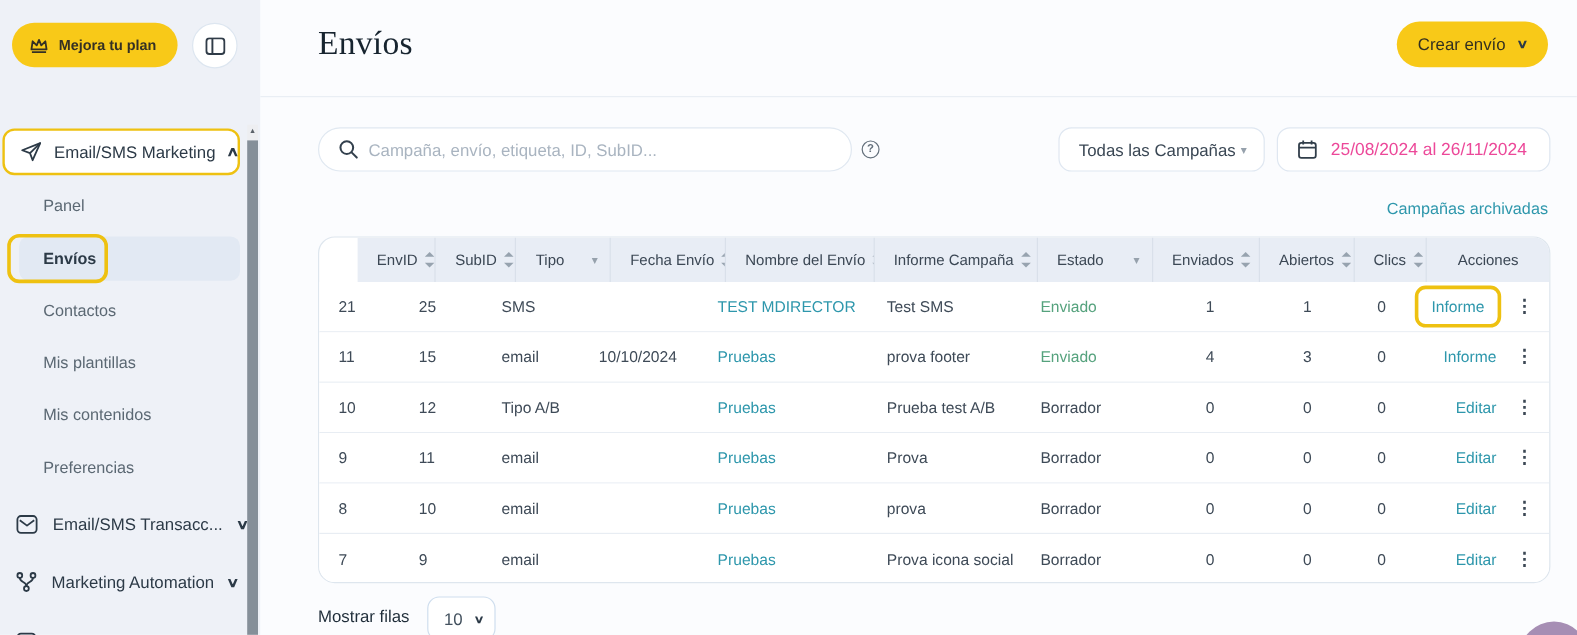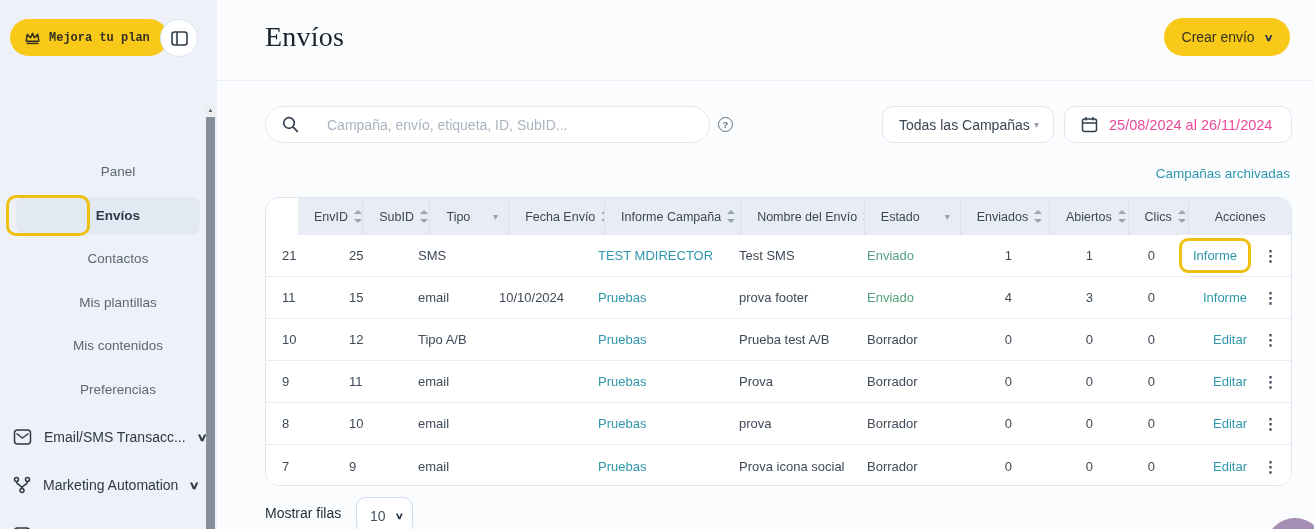--- a/index.html
+++ b/index.html
@@ -3,31 +3,31 @@
 <meta charset="utf-8">
 <style>
   * { margin:0; padding:0; box-sizing:border-box; }
   html,body { width:1314px; height:529px; overflow:hidden;
     font-family:"Liberation Sans", sans-serif; background:#fafbfd; }
 
   
   .sidebar { position:absolute; left:0; top:0; width:217px; height:529px; background:#eef1f7; }
   .upgrade-btn { position:absolute; left:10px; top:19px; height:37px; padding:0 18px 0 14px;
     background:var(--brand-yellow); border:none; border-radius:19px; display:flex; align-items:center; gap:8px;
-    font-size:12px; font-weight:700; color:#343024; cursor:pointer; font-family:Liberation Mono, monospace; }
+    font-size:12px; font-weight:700; color:#343024; cursor:pointer; font-family:Liberation Sans, sans-serif; }
   .collapse-btn { position:absolute; left:160px; top:19px; width:38px; height:38px; border-radius:50%;
     background:#fff; border:1px solid #dde6f0; display:flex; align-items:center; justify-content:center; cursor:pointer; }
   .section-pill { position:absolute; left:2px; top:107px; width:198px; height:39px; background:#fff;
     border:2px solid var(--highlight-yellow); border-radius:10px; display:flex; align-items:center; gap:10px;
     padding:0 12px 0 13px; cursor:pointer; }
   .section-pill .lbl { font-size:14px; color:#2c3a47; font-weight:500; flex:1; white-space:nowrap; }
   .chev { font-size:11px; color:#2c3a47; font-weight:700; transform:scaleX(1.4); }
   .menu { position:absolute; left:0; top:150px; right:17px; }
   .menu-item { position:relative; height:43.5px; display:flex; align-items:center; padding-left:36px;
-    font-size:13.5px; color:#5b6873; cursor:pointer;justify-content:center; }
+    font-size:13.5px; color:#5b6873; cursor:pointer; }
   .menu-item .active-bg { position:absolute; left:16px; right:0; top:3px; bottom:3px; background:#e2e9f3; border-radius:8px; }
   .menu-item.active { color:#2c3a47; font-weight:700; }
   .menu-item span.txt { position:relative; z-index:1; }
   .annot-envios { position:absolute; left:6px; top:1px; width:84px; height:41px;
     border:3.5px solid var(--highlight-yellow); border-radius:10px; z-index:2; pointer-events:none; }
   .section-row { position:absolute; left:0; right:17px; height:34px; display:flex; align-items:center; gap:12px;
     padding-left:13px; font-size:14px; color:#2c3a47; font-weight:500; cursor:pointer; white-space:nowrap; }
   .section-row .lbl { flex:0 1 auto; }
   .sb-scroll { position:absolute; left:206px; top:104px; width:9px; bottom:0; background:#edeef1; }
   .sb-scroll .arrow { display:block; text-align:center; font-size:6px; color:#5a6169; line-height:12px; }
@@ -37,21 +37,21 @@
   .main { position:absolute; left:217px; top:0; right:0; height:529px; background:#fbfcfe; }
   .page-title { position:absolute; left:48px; top:21px; font-family:"Liberation Serif", serif;
     font-size:28px; font-weight:500; color:#17242f; letter-spacing:.2px; }
   .head-divider { position:absolute; left:0; right:0; top:80px; border-bottom:1px solid #e9eef4; }
   .create-btn { position:absolute; right:24px; top:18px; height:38px; padding:0 18px;
     background:var(--brand-yellow); border:none; border-radius:19px; display:flex; align-items:center; gap:10px;
     font-size:14px; font-weight:500; color:#33301f; cursor:pointer; font-family:inherit; }
   .create-btn .chev { font-size:10px; }
 
   .search-box { position:absolute; left:48px; top:106px; width:445px; height:37px; background:#fff;
-    border:1px solid #e0e8f1; border-radius:19px; display:flex; align-items:center; gap:28px; padding:0 16px; }
+    border:1px solid #e0e8f1; border-radius:19px; display:flex; align-items:center; gap:8px; padding:0 16px; }
   .search-box input { border:none; outline:none; flex:1; font-size:14px; color:#3a4754;
     font-family:inherit; background:transparent; }
   .search-box input::placeholder { color:#a9b4c0; }
   .help-icon { position:absolute; left:501px; top:117px; width:15px; height:15px; border:1.4px solid #64707c;
     border-radius:50%; font-size:9.5px; color:#64707c; display:flex; align-items:center; justify-content:center;
     font-weight:700; cursor:pointer; }
   .campaign-select { position:absolute; left:665px; top:106px; width:172px; height:37px; background:#fff;
     border:1px solid #dfe7f1; border-radius:11px; display:flex; align-items:center; justify-content:space-between;
     padding:0 14px 0 16px; font-size:14px; color:#3a4754; cursor:pointer; }
   .caret { font-size:10px; color:#96a1ac; }
@@ -109,20 +109,30 @@
 
   <button class="collapse-btn">
     <span>
       <svg width="17" height="15" viewBox="0 0 17 15" fill="none" stroke="#303c48" stroke-width="1.6">
         <rect x="1" y="1" width="15" height="13" rx="2.5"></rect>
         <line x1="6" y1="1" x2="6" y2="14"></line>
       </svg>
     </span>
   </button>
 
+  <div class="section-pill">
+    <span>
+      <svg width="18" height="17" viewBox="0 0 18 17" fill="none" stroke="#2c3a47" stroke-width="1.5" stroke-linejoin="round">
+        <path d="M1.5 7.2 L16.5 1.2 L10.2 15.5 L8 9.6 Z"></path>
+        <line x1="8" y1="9.6" x2="16.5" y2="1.2"></line>
+      </svg>
+    </span>
+    <span class="lbl">Email/SMS Marketing</span>
+    <span class="chev">∧</span>
+  </div>
 
   <div class="menu">
       <div class="menu-item">
         <span class="txt">Panel</span>
       </div>
       <div class="menu-item active">
         <span class="active-bg"></span>
         <span class="annot-envios"></span>
         <span class="txt">Envíos</span>
       </div>
@@ -229,26 +239,26 @@
           <span class="sorticon"></span>
         </div>
         <div class="th" style="width: 81px;">
           <span>Tipo</span>
           <span class="caret">▾</span>
         </div>
         <div class="th" style="width: 99px;">
           <span>Fecha Envío</span>
           <span class="sorticon"></span>
         </div>
+        <div class="th" style="width: 128px;">
+          <span>Nombre del Envío</span>
+          <span class="sorticon"></span>
+        </div>
         <div class="th" style="width: 141px;">
           <span>Informe Campaña</span>
-          <span class="sorticon"></span>
-        </div>
-        <div class="th" style="width: 128px;">
-          <span>Nombre del Envío</span>
           <span class="sorticon"></span>
         </div>
         <div class="th" style="width: 99px;">
           <span>Estado</span>
           <span class="caret">▾</span>
         </div>
         <div class="th" style="width: 92px;">
           <span>Enviados</span>
           <span class="sorticon"></span>
         </div>

